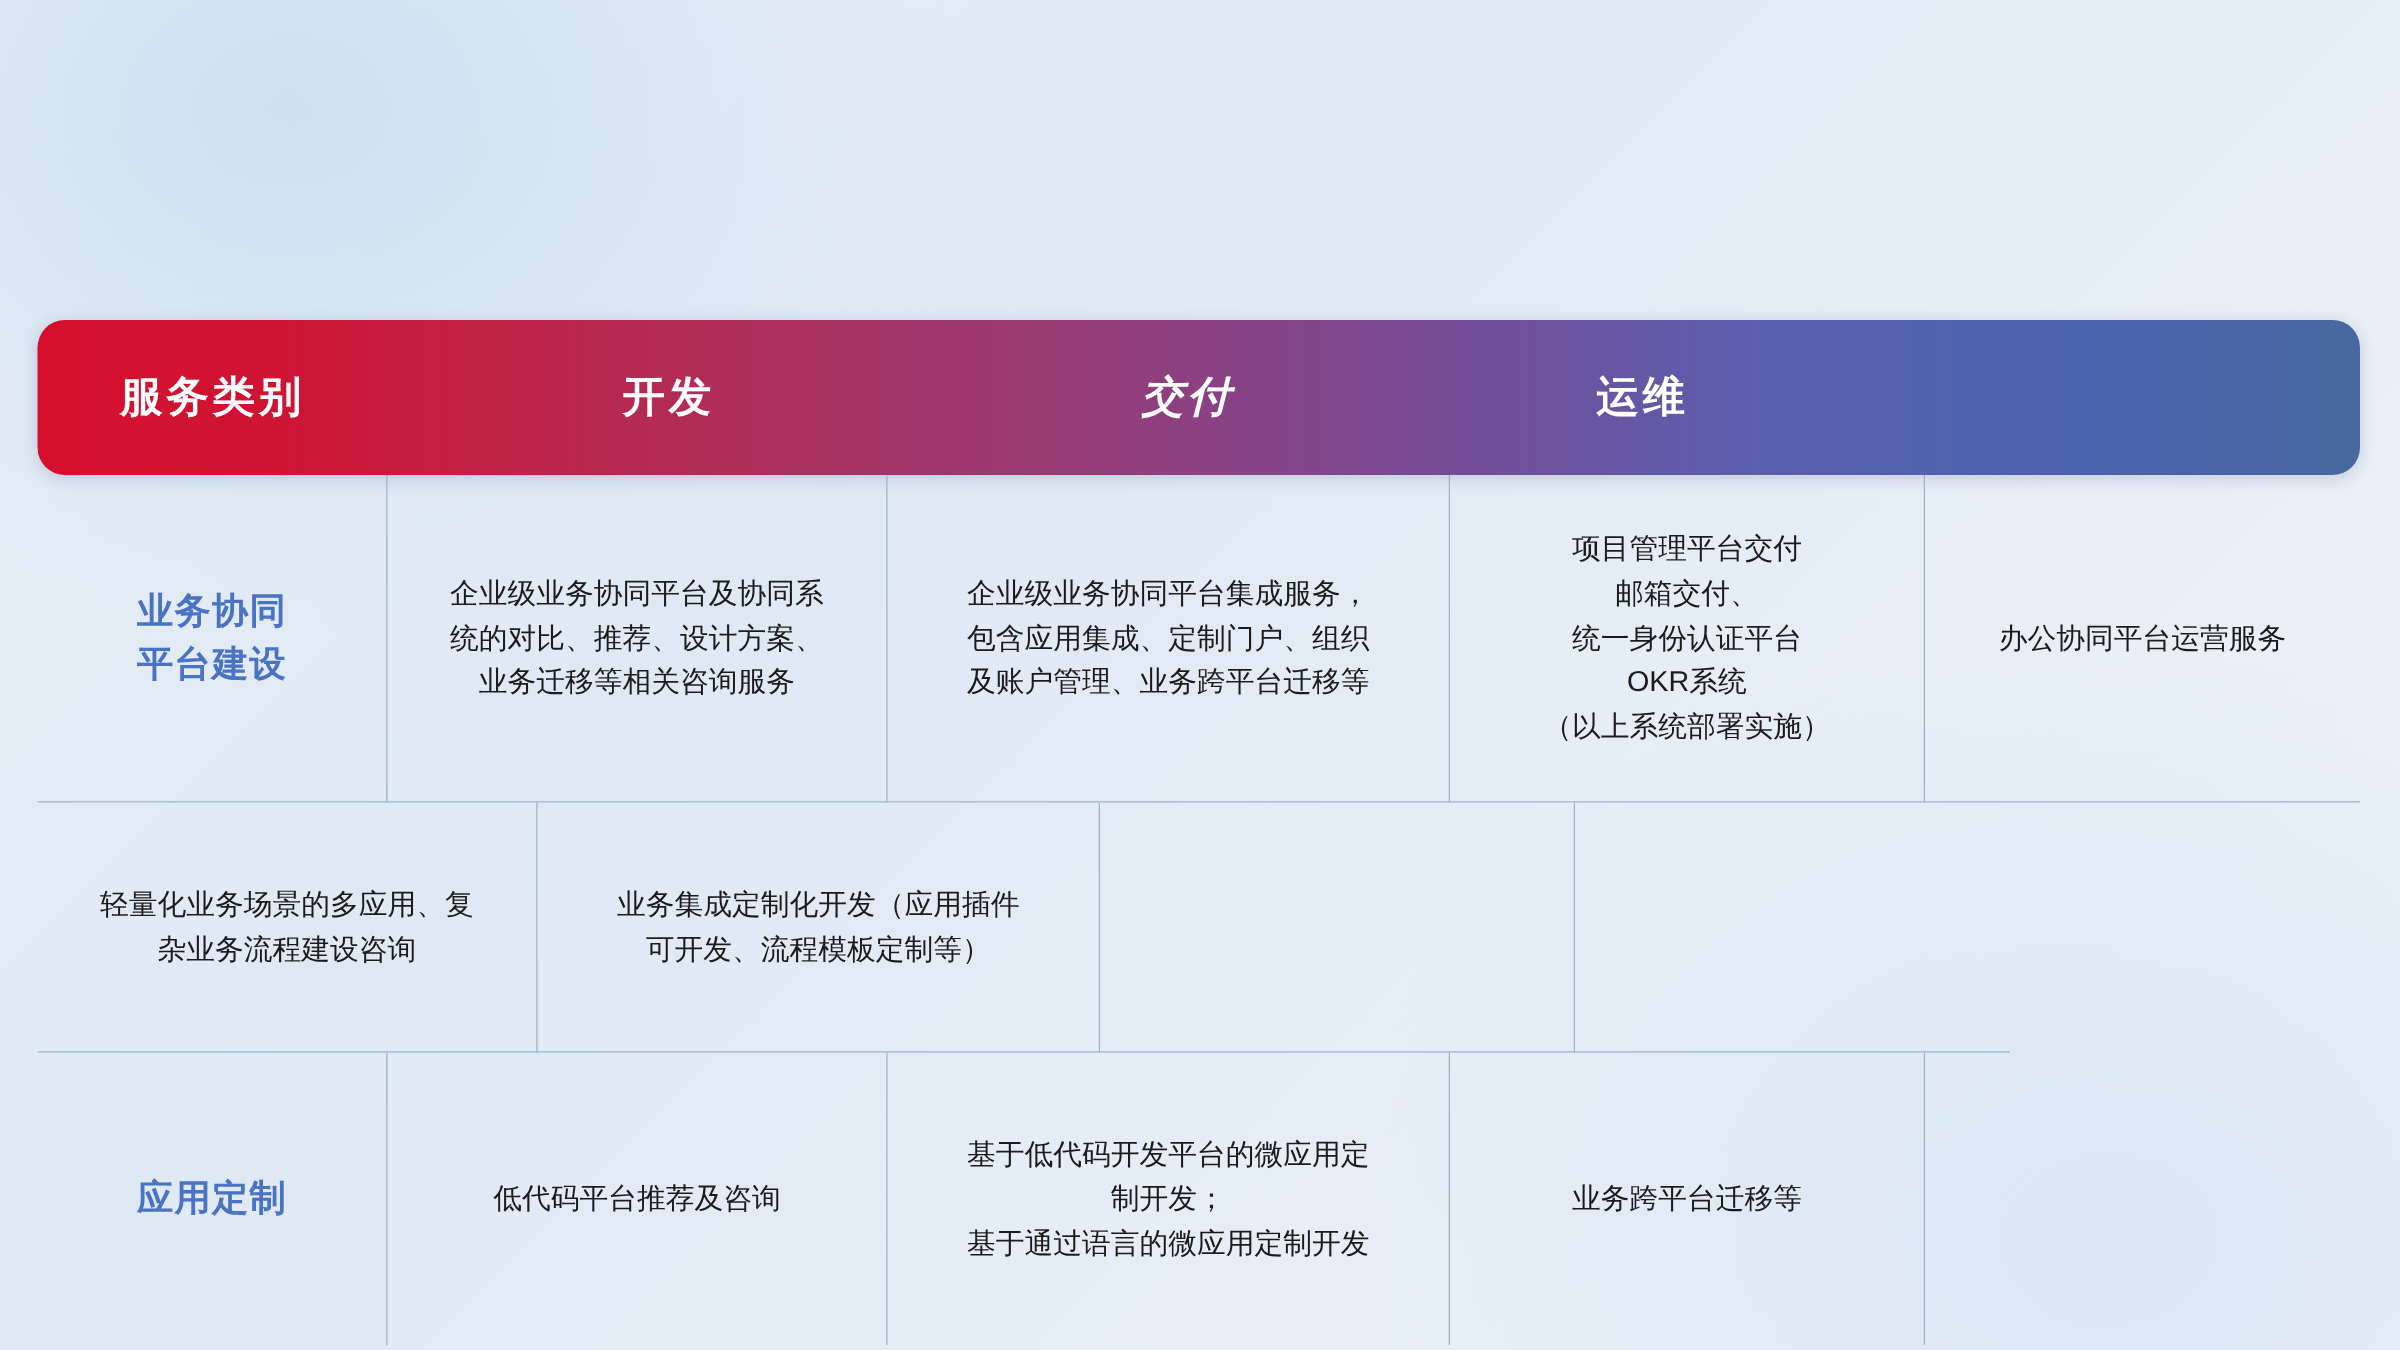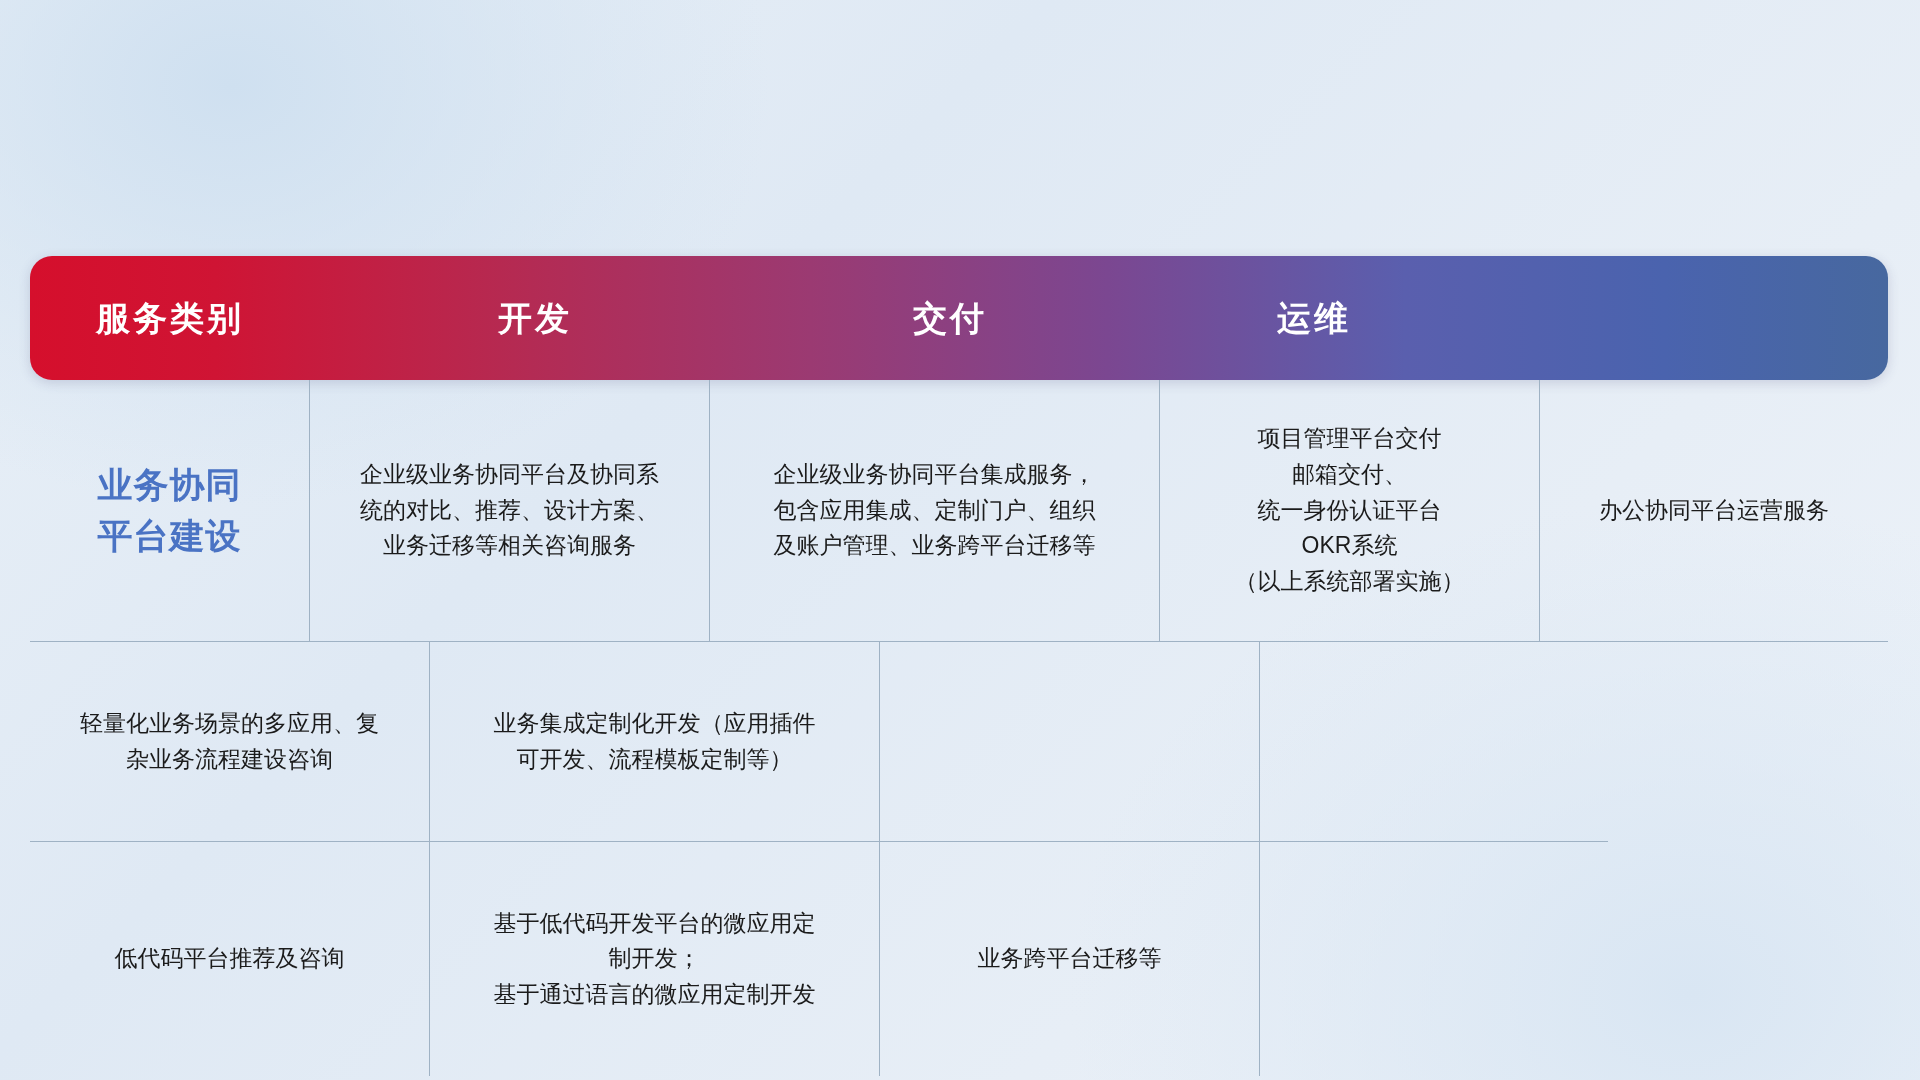--- a/index.html
+++ b/index.html
@@ -63,21 +63,21 @@
     color: #fff;
     font-size: 34px;
     font-weight: bold;
     text-align: center;
     letter-spacing: 3px;
     line-height: 124px;
   }
   .hc-0 { width: 280px; }
   .hc-1 { width: 400px; }
   .hc-2 { width: 450px; }
-  .hc-3 { width: 380px; }
+  .hc-3 { width: 380px; font-style: italic; }
   .hc-4 { width: 348px; }
 
   
   .body-grid {
     position: absolute;
     left: 0;
     top: 252px;
     width: 1858px;
     height: 696px;
     z-index: 2;
@@ -106,21 +106,21 @@
   .cell.last-col { border-right: none; }
   .row-2 .cell { border-bottom: none; }
 
   .c-0 { width: 280px; }
   .c-1 { width: 400px; }
   .c-2 { width: 450px; }
   .c-3 { width: 380px; }
   .c-4 { width: 348px; font-family: Liberation Serif, serif; }
 
   .cat {
-    font-size: 35px;
+    font-size: 29px;
     font-weight: bold;
     color: #4a73c4;
     letter-spacing: 1px;
     line-height: 1.45;
   }
 
   .cell-text {
     white-space: pre-line;
   }
 </style>
@@ -161,20 +161,21 @@
       <div class="row row-1">
         <div class="cell c-1 cell-text">轻量化业务场景的多应用、复
 杂业务流程建设咨询</div>
         <div class="cell c-2 cell-text">业务集成定制化开发（应用插件
 可开发、流程模板定制等）</div>
         <div class="cell c-3 cell-text"></div>
         <div class="cell c-4 last-col cell-text"></div>
       </div>
 
       <div class="row row-2">
+        <div class="cell c-0 cat cell-text">应用定制</div>
         <div class="cell c-1 cell-text">低代码平台推荐及咨询</div>
         <div class="cell c-2 cell-text">基于低代码开发平台的微应用定
 制开发；
 基于通过语言的微应用定制开发</div>
         <div class="cell c-3 cell-text">业务跨平台迁移等</div>
         <div class="cell c-4 last-col cell-text"></div>
       </div>
 
     </div>
   </div>

